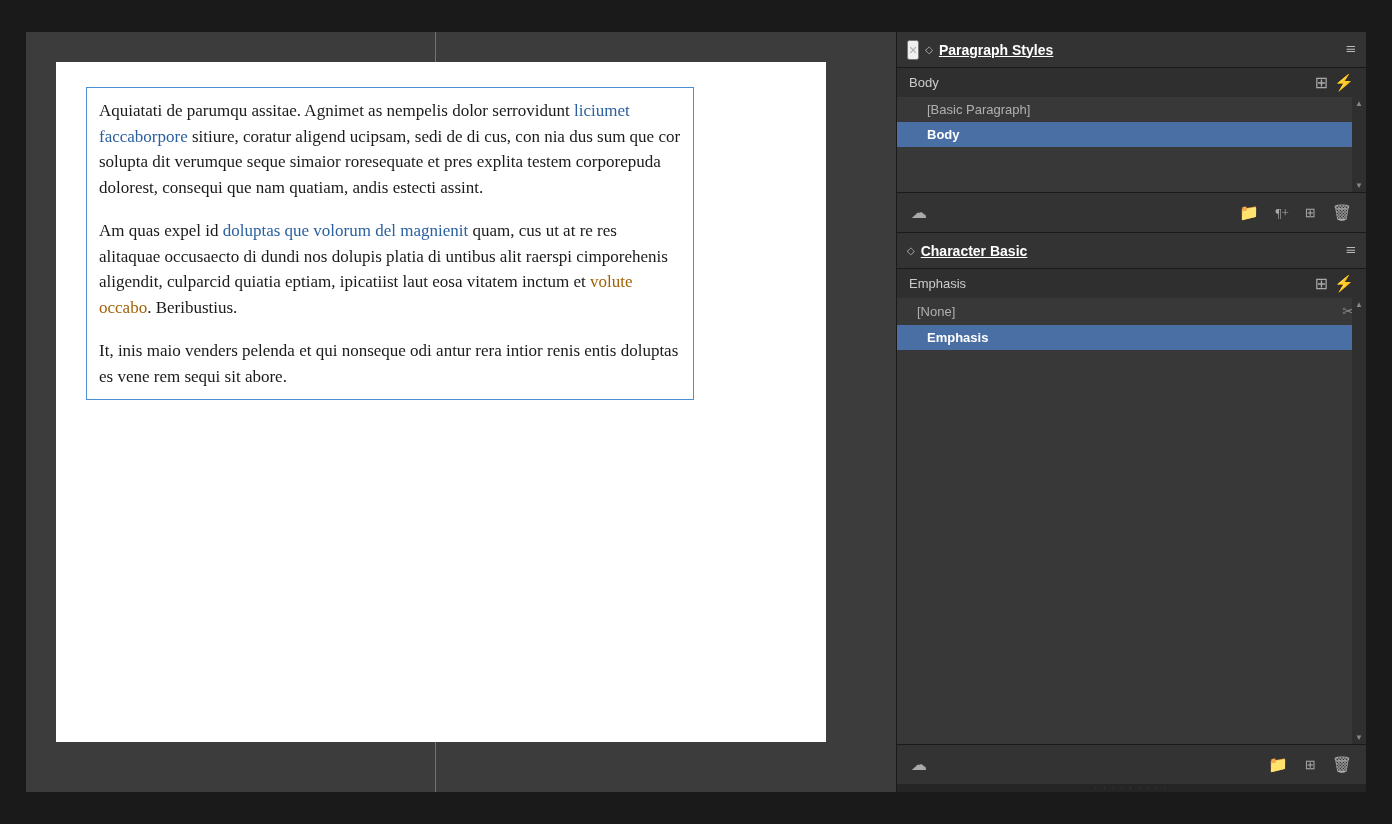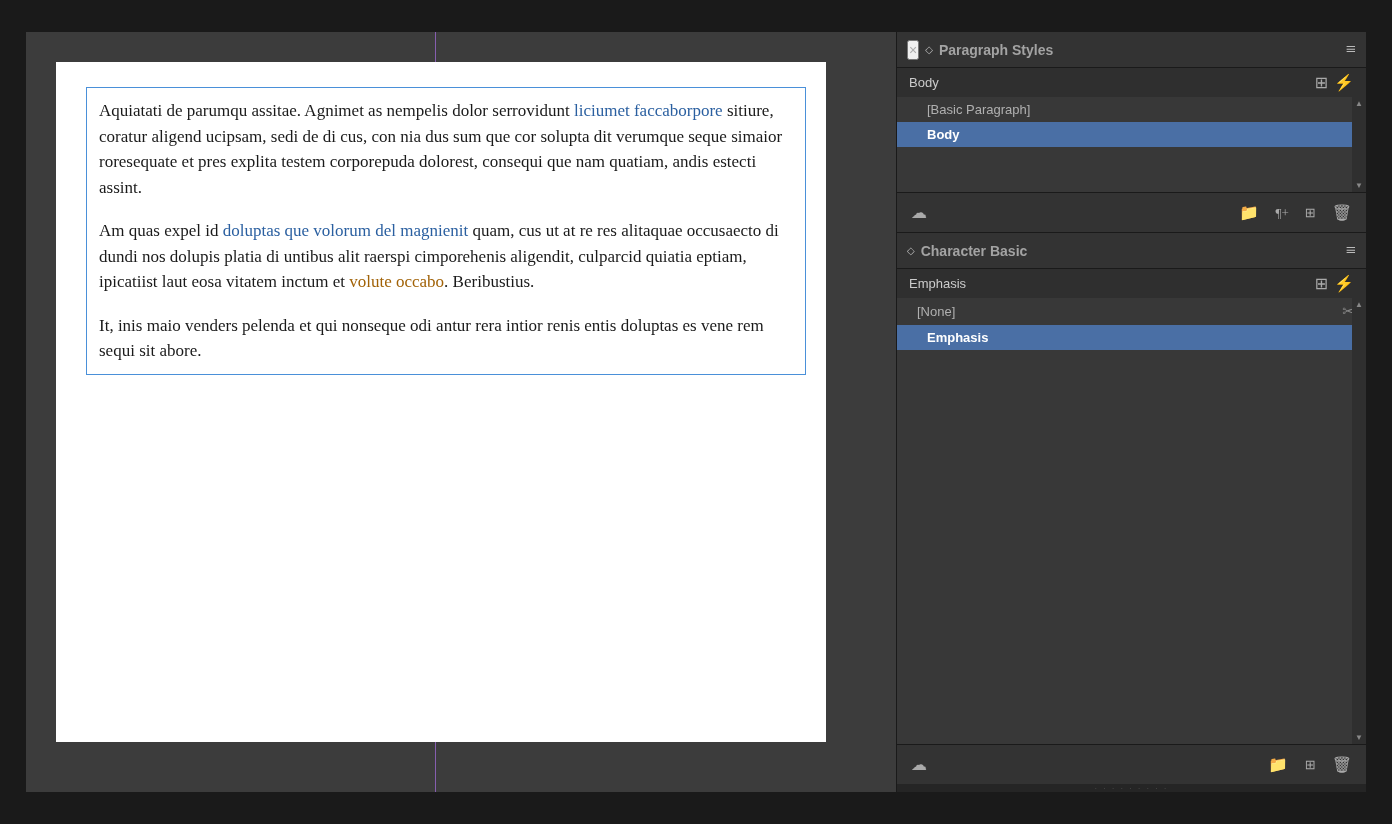--- a/index.html
+++ b/index.html
@@ -51,21 +51,21 @@
       width: 770px;
       min-height: 680px;
       padding: 25px 30px;
       position: relative;
       z-index: 2;
     }
 
     .text-frame {
       border: 1px solid #4a90d9;
       padding: 10px 12px;
-      width: 720px;
+      width: 608px;
     }
 
     .text-frame p {
       font-size: 17px;
       line-height: 1.5;
       color: #1a1a1a;
       margin-bottom: 18px;
     }
 
     .text-frame p:last-child {
@@ -122,21 +122,22 @@
     .panel-header-left {
       display: flex;
       align-items: center;
       gap: 6px;
     }
 
     .panel-title {
       font-family: Arial, Helvetica, sans-serif;
       font-size: 14px;
       font-weight: bold;
-      color: #a3a3a3;
+      color: #ffffff;
+      text-decoration: underline;
     }
 
     .panel-close-icon {
       font-size: 14px;
       color: #aaa;
       cursor: pointer;
     }
 
     .panel-menu-icon {
       font-size: 18px;

